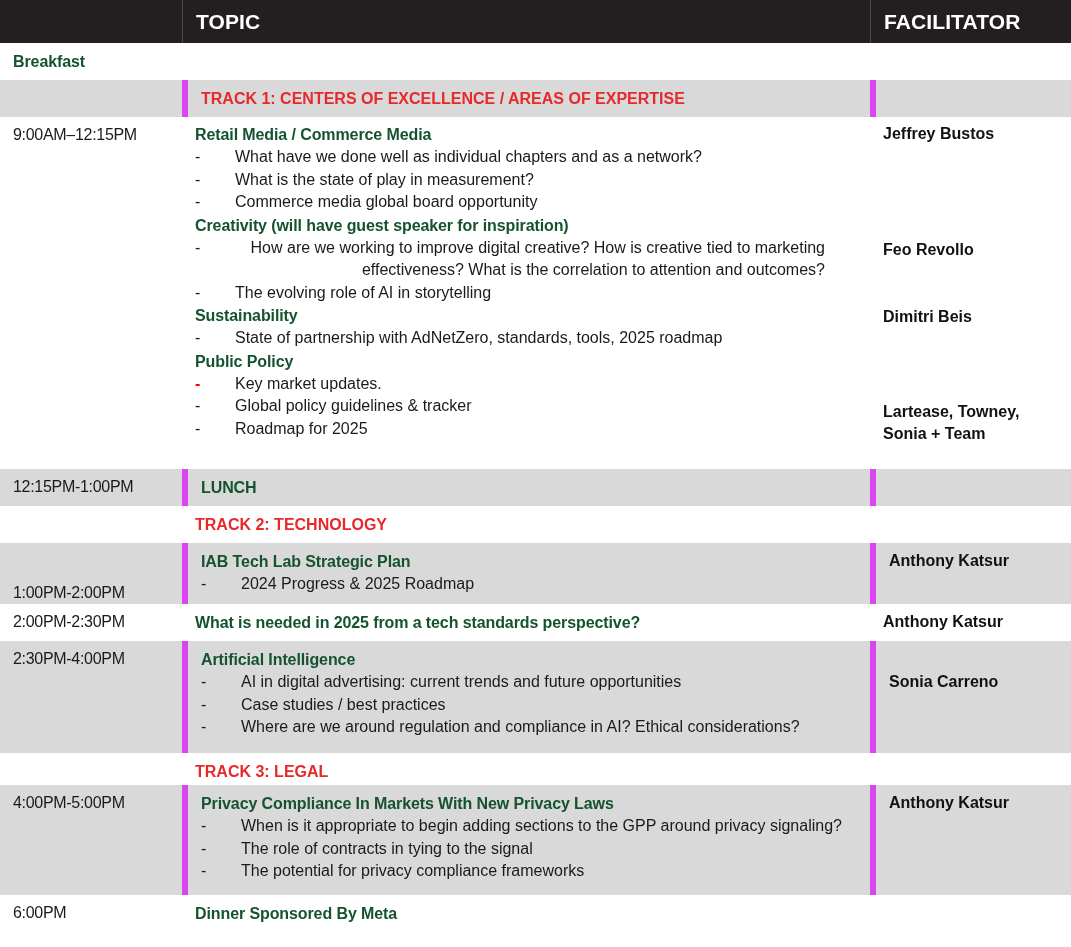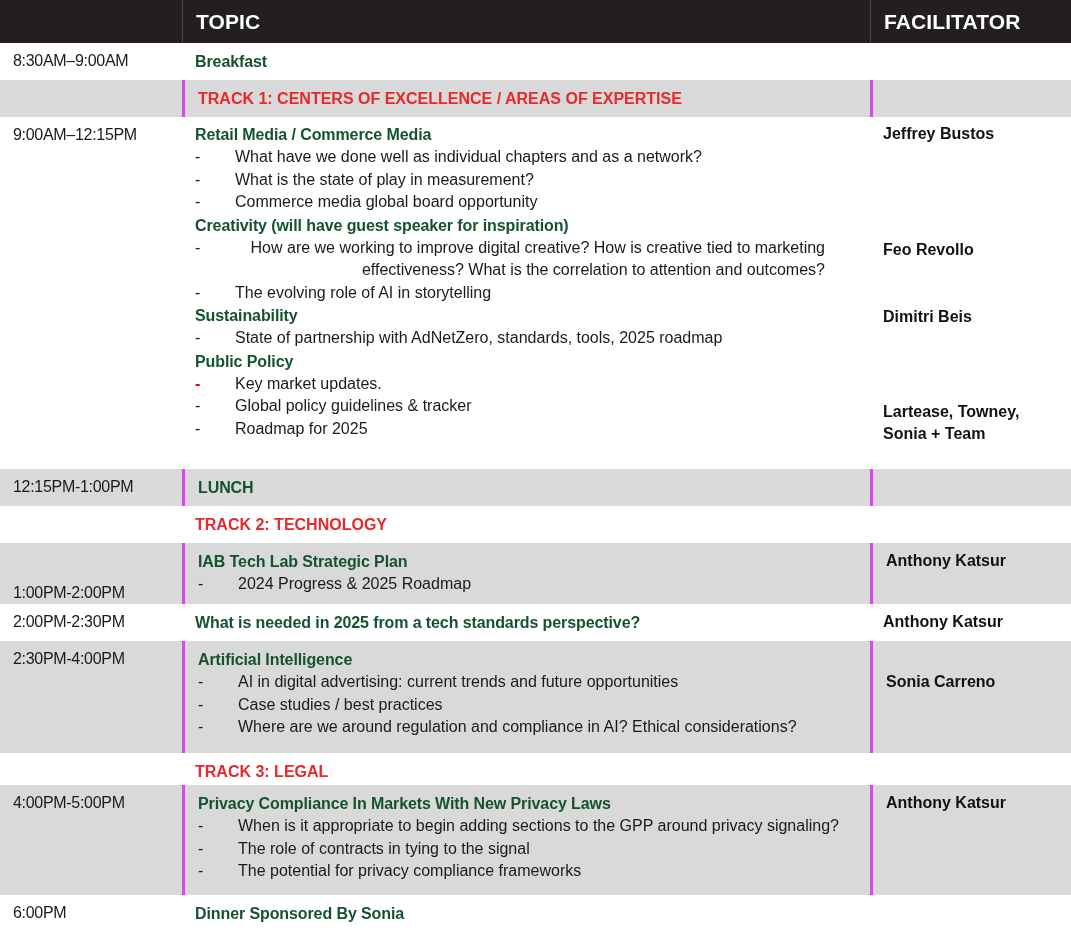--- a/index.html
+++ b/index.html
@@ -10,21 +10,21 @@
   }
   .agenda { position: relative; width: 1071px; }
   .row {
     display: grid;
     grid-template-columns: 182px 688px 201px;
     position: relative;
   }
   .row.gray { background: #d9d9d9; }
   .row.white { background: #ffffff; }
   .row > div { box-sizing: border-box; }
-  .row.gray > div + div { border-left: 3px solid #d946ef; }
+  .row.gray > div + div { border-left: 6px solid #d946ef; }
   .row.header { background: #231f20; height: 43px; }
   .row.header > div + div { border-left: 1px solid #4a4647; }
   .hdr {
     color: #ffffff; font-weight: bold; font-size: 21px;
     padding: 10px 0 0 13px; letter-spacing: 0.1px;
   }
   .time { font-size: 16px; padding-left: 13px; color: #1a1a1a; letter-spacing: -0.3px; }
   .topic { padding-left: 13px; }
   .fac { padding-left: 13px; font-weight: bold; font-size: 16px; color: #111; }
   .ttl { color: #14532d; font-weight: bold; font-size: 16px; line-height: 23px; letter-spacing: -0.1px; }
@@ -38,21 +38,20 @@
 
 <div class="agenda">
 
   <div class="row header">
     <div class="hdr"></div>
     <div class="hdr">TOPIC</div>
     <div class="hdr">FACILITATOR</div>
   </div>
 
   <div class="row white" style="height:37px;">
-    <div class="time" style="padding-top:9px;">8:30AM–9:00AM</div>
     <div class="topic" style="padding-top:7px;">
         <div class="ttl">Breakfast</div>
       </div>
     <div class="fac"></div>
   </div>
 
   <div class="row gray" style="height:37px;">
     <div></div>
     <div class="topic" style="padding-top:7px;">
         <div class="track">TRACK 1: CENTERS OF EXCELLENCE / AREAS OF EXPERTISE</div>
@@ -198,18 +197,18 @@
           <span class="dash">-</span>
           <span>The potential for privacy compliance frameworks</span>
         </div>
     </div>
     <div class="fac" style="padding-top:9px;">Anthony Katsur</div>
   </div>
 
   <div class="row white" style="height:40px;">
     <div class="time" style="padding-top:9px;">6:00PM</div>
     <div class="topic" style="padding-top:7px;">
-        <div class="ttl">Dinner Sponsored By Sonia</div>
+        <div class="ttl">Dinner Sponsored By Meta</div>
       </div>
     <div></div>
   </div>
 
 </div>
 
 </body></html>

